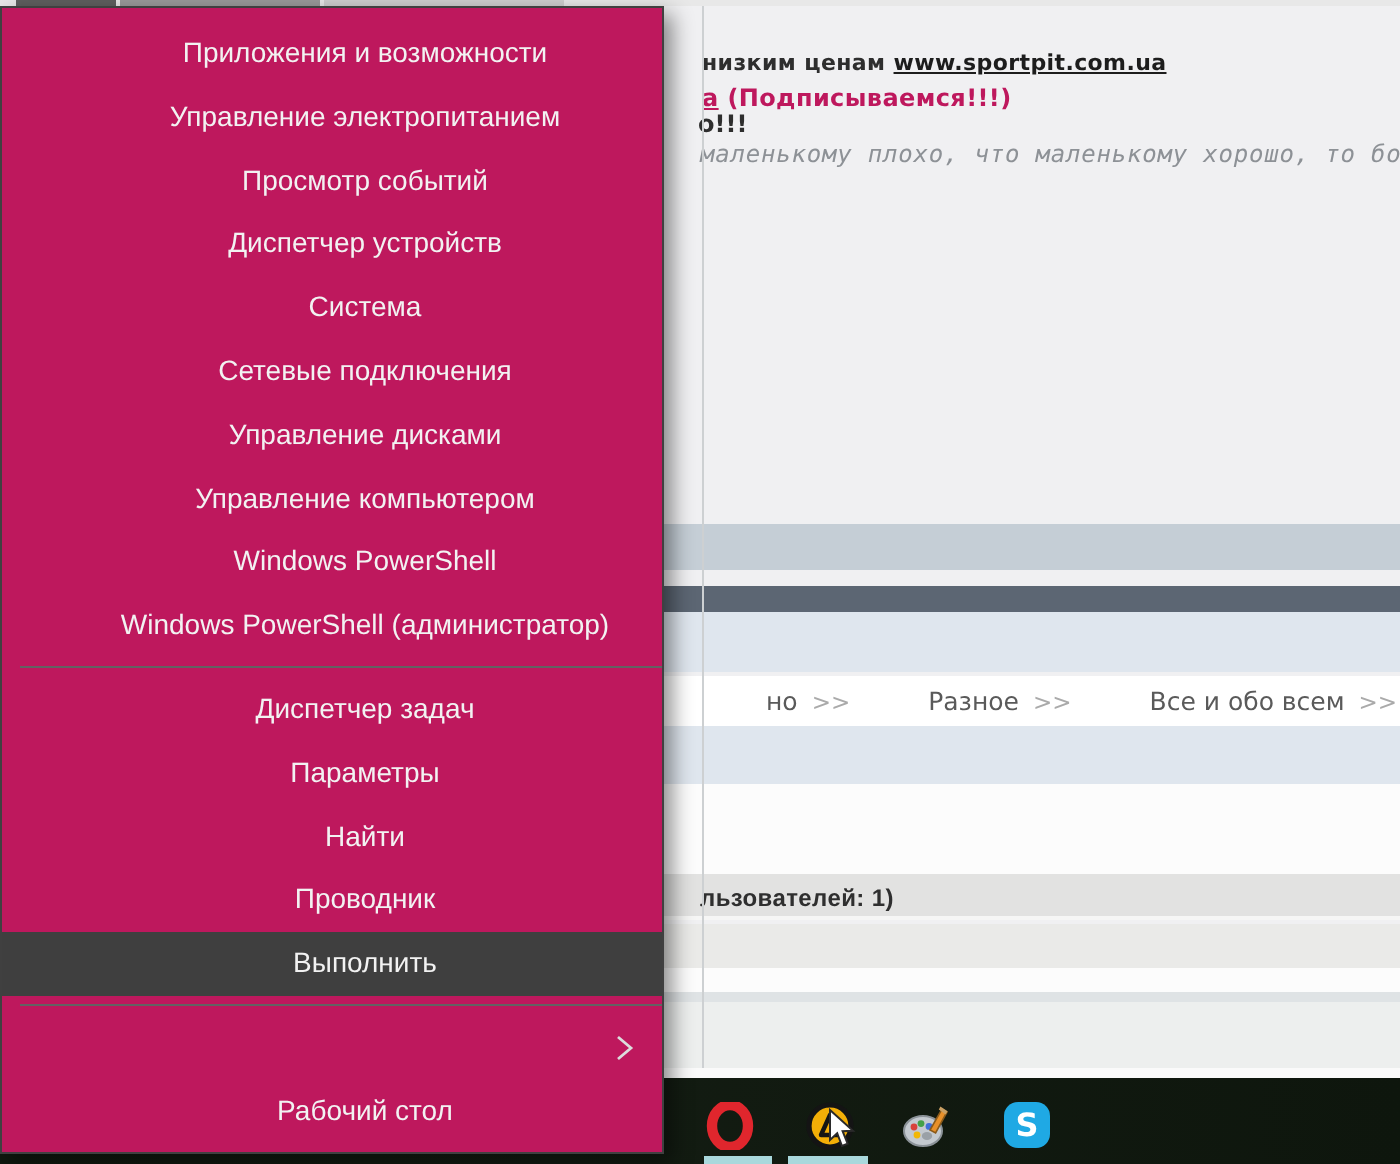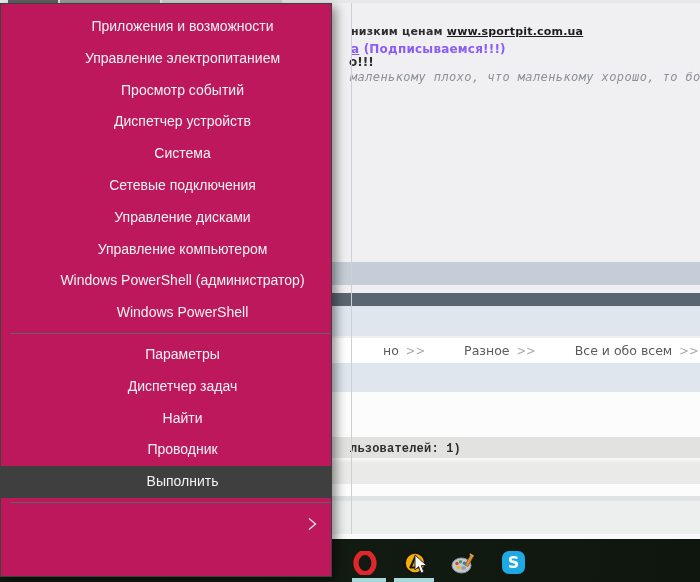--- a/index.html
+++ b/index.html
@@ -9,21 +9,21 @@
   
   .page { position:absolute; inset:0; background:#f0f0f2; z-index:0; }
   .top-strip { position:absolute; top:0; left:0; width:700px; height:3px; background:#e8e8e8; }
   .top-strip .frag1 { position:absolute; left:8px; top:0; width:50px; height:3px; background:#5f5f5f; }
   .top-strip .frag2 { position:absolute; left:60px; top:0; width:100px; height:3px; background:#9a9a9a; }
   .top-strip .frag3 { position:absolute; left:162px; top:0; width:120px; height:3px; background:#cfcfcf; }
 
   .ptext { position:absolute; white-space:nowrap; font-family:"DejaVu Sans", sans-serif; }
   .t-line1 { left:351px; top:25px; font-size:11px; font-weight:bold; color:#2e2e2e; letter-spacing:.2px; }
   .t-line1 a { color:#1d1d1d; text-decoration:underline; }
-  .t-line2 { left:351px; top:42px; font-size:12px; font-weight:bold; color:#8b5cf6; letter-spacing:.2px; }
+  .t-line2 { left:351px; top:42px; font-size:12px; font-weight:bold; color:#be185d; letter-spacing:.2px; }
   .t-line2 .tail { text-decoration:underline; }
   .t-line3 { left:349px; top:55px; font-size:12px; font-weight:bold; color:#2e2e2e; }
   .t-quote { left:350px; top:70px; font-size:12px; font-style:italic; color:#8d9196;
              font-family:"DejaVu Sans Mono", monospace; letter-spacing:.4px; }
 
   .bar { position:absolute; left:0; width:700px; }
   .bar-bluegray  { top:262px; height:23px; background:#c5ced6; }
   .bar-slate     { top:293px; height:13px; background:#5c6673; }
   .bar-ltblue1   { top:306px; height:30px; background:#dfe6ee; }
   .row-white-bc  { top:338px; height:25px; background:#ffffff; }
@@ -35,21 +35,21 @@
   .bar-pre       { top:496px; height:5px;  background:#dfe3e5; }
   .bar-bottom    { top:501px; height:33px; background:#edefee; }
   .row-white4    { top:534px; height:5px;  background:#fafafa; }
 
   .breadcrumb { position:absolute; left:351px; top:343px; font-size:12.5px; color:#5a5a5a;
                 font-family:"DejaVu Sans", sans-serif; white-space:nowrap; }
   .breadcrumb .sep { color:#aaaaaa; margin:0 7px; font-size:11.5px; }
   .breadcrumb .crumb { cursor:pointer;padding-left:32px; }
 
   .users-row { position:absolute; left:350px; top:442px; font-size:12px; font-weight:bold;
-               color:#2f2f2f; font-family:Liberation Mono, monospace; letter-spacing:.2px; }
+               color:#2f2f2f; font-family:Liberation Sans, sans-serif; letter-spacing:.2px; }
 
   .page-edge { position:absolute; left:351px; top:3px; width:1px; height:531px; background:#cdd0d2; }
 
   
   .taskbar { position:absolute; left:0; top:539px; width:700px; height:43px; z-index:1;
              background:linear-gradient(90deg,#10190f 0%,#131c12 40%,#0e160d 100%); }
   .tb-icon { position:absolute; top:12px; width:24px; height:24px; cursor:pointer; }
   .tb-underline { position:absolute; top:39px; height:4px; background:#a9d8dc; }
   .skype-badge { width:23px; height:23px; border-radius:7px; background:#1fa9e4; color:#fff;
                  font-weight:bold; font-size:16px; text-align:center; line-height:23px;
@@ -147,33 +147,34 @@
 
 <div class="winx">
   <div class="item">Приложения и возможности</div>
   <div class="item">Управление электропитанием</div>
   <div class="item">Просмотр событий</div>
   <div class="item">Диспетчер устройств</div>
   <div class="item">Система</div>
   <div class="item">Сетевые подключения</div>
   <div class="item">Управление дисками</div>
   <div class="item">Управление компьютером</div>
+  <div class="item">Windows PowerShell</div>
   <div class="item">Windows PowerShell (администратор)</div>
-  <div class="item">Windows PowerShell</div>
   <div class="sep"></div>
+  <div class="item">Диспетчер задач</div>
   <div class="item">Параметры</div>
-  <div class="item">Диспетчер задач</div>
   <div class="item">Найти</div>
   <div class="item">Проводник</div>
   <div class="item hl">Выполнить</div>
   <div class="sep"></div>
   <div class="item">
     <svg class="chev" width="12" height="16" viewBox="0 0 12 16">
       <polyline points="3,2.5 9.5,8 3,13.5" fill="none" stroke="#dcdcdc" stroke-width="1.4"></polyline>
     </svg>
   </div>
+  <div class="item">Рабочий стол</div>
 </div>
 
 <div class="cursor">
   <svg width="15" height="21" viewBox="0 0 15 21">
     <path d="M1 1 L1 16 L4.6 12.6 L7 19 L9.8 17.8 L7.3 11.6 L12.5 11.4 Z" fill="#ffffff" stroke="#2a2a2a" stroke-width="1"></path>
   </svg>
 </div>
 
 </body></html>

